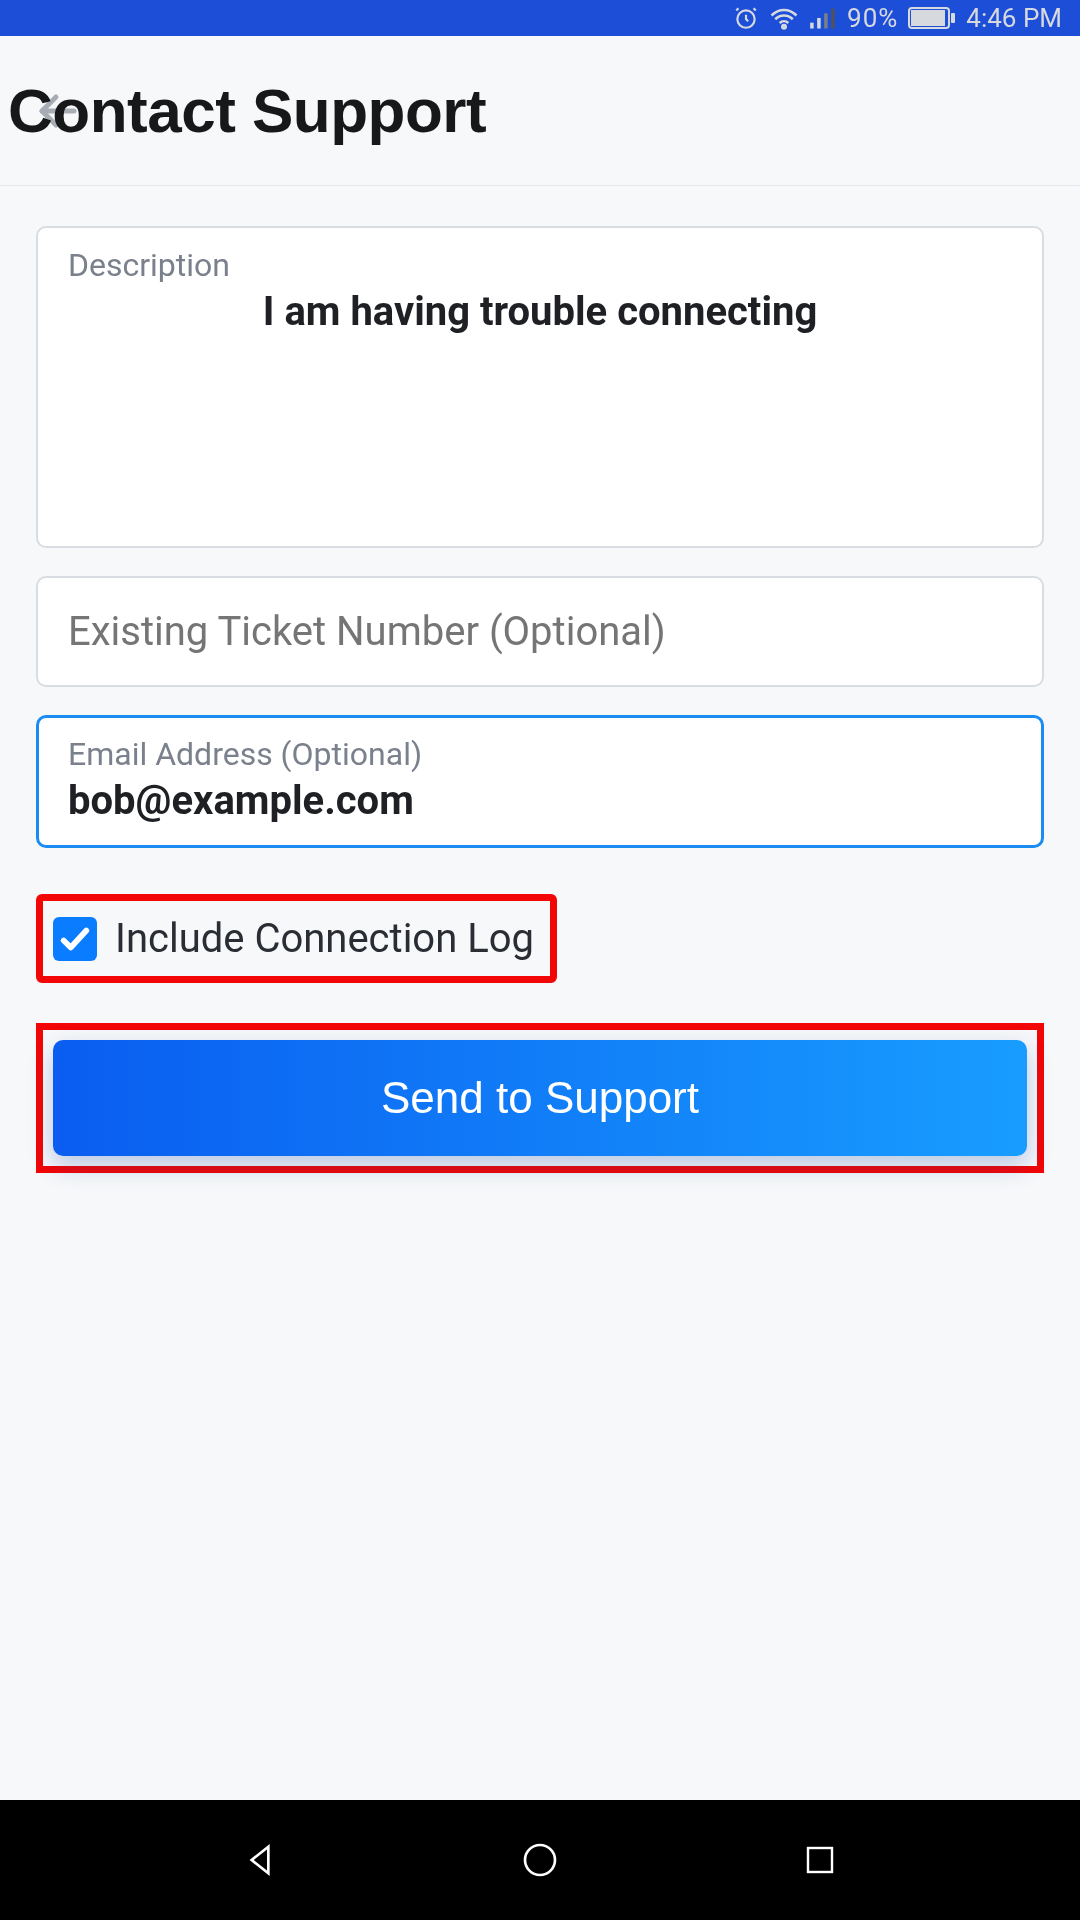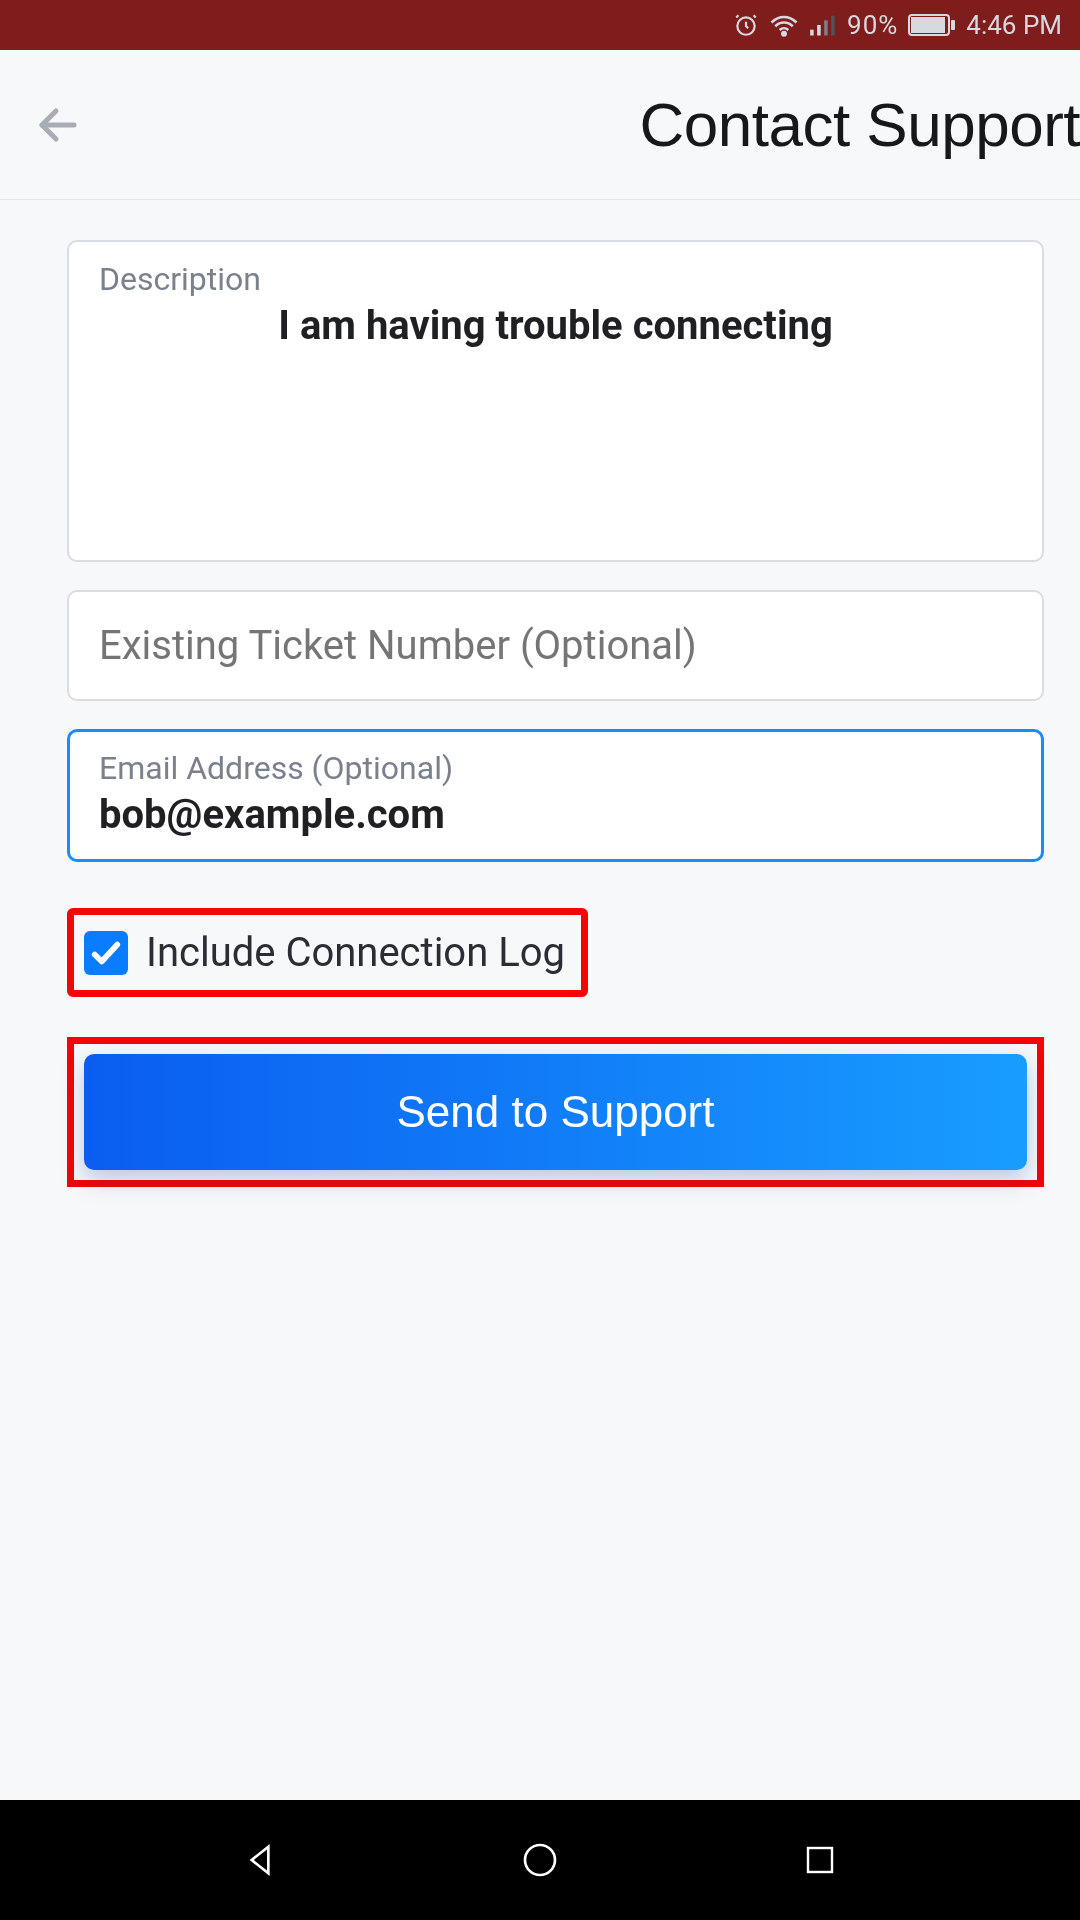--- a/index.html
+++ b/index.html
@@ -1,21 +1,21 @@
 <!DOCTYPE html>
 <html><head>
 <meta charset="utf-8">
 <style>
   * { box-sizing: border-box; margin: 0; padding: 0; }
   html, body { width: 1080px; height: 1920px; font-family: -apple-system, BlinkMacSystemFont, "Segoe UI", Roboto, Arial, sans-serif; background: #f7f8fa; overflow: hidden; }
 
   
   .status-bar {
-    height: 50px;
-    background: #7f1d1d;
+    height: 36px;
+    background: #1d4ed8;
     color: #d6d9de;
     display: flex;
     align-items: center;
     justify-content: flex-end;
     padding: 0 18px;
     font-size: 26px;
     gap: 10px;
   }
   .status-bar .icon-slot { display: inline-flex; align-items: center; }
   .status-bar .battery-pct { letter-spacing: 1px; }
@@ -31,33 +31,33 @@
     border-bottom: 1px solid #e4e6ea;
     position: relative;
   }
   .back-btn {
     width: 60px; height: 60px;
     display: flex; align-items: center; justify-content: center;
     color: #a8adb5;
   }
   .header-title {
     position: absolute;
-    left: 0; right: 0;
-    text-align: right;
+    left: 8px; right: 0;
+    text-align: left;
     font-family: "Arial Narrow", "Helvetica Neue", Arial, sans-serif;
     font-stretch: condensed;
     font-size: 62px;
-    font-weight: 400;
+    font-weight: 700;
     color: #17181a;
     pointer-events: none;
     letter-spacing: -0.5px;
   }
 
   
-  .content { padding: 40px 36px 0 36px; margin-left: 31px; }
+  .content { padding: 40px 36px 0 36px; }
 
   .field {
     background: #fff;
     border: 2px solid #d9dce1;
     border-radius: 10px;
     padding: 18px 30px 22px 30px;
     margin-bottom: 28px;
   }
   .field.focused { border-color: #1b8cf2; border-width: 3px; padding: 17px 29px 21px 29px; }
   .field-label {

